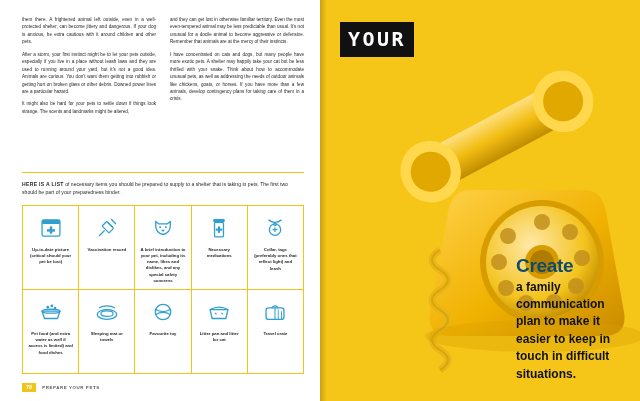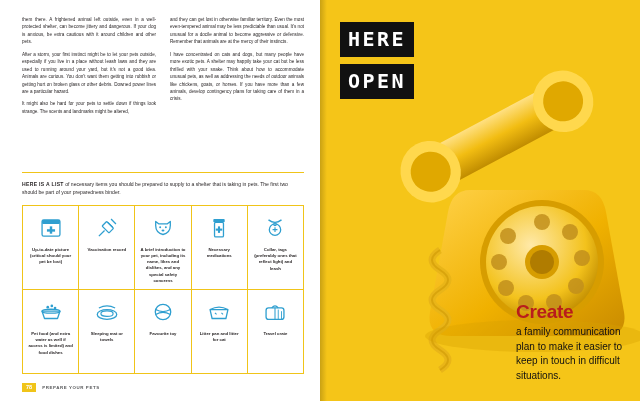--- a/index.html
+++ b/index.html
@@ -163,28 +163,28 @@
   .caption-block {
     position: absolute;
     left: 196px;
     bottom: 18px;
     width: 108px;
     z-index: 6;
   }
   .caption-title {
     font-size: 19px;
     font-weight: bold;
-    color: #b91c1c;
+    color: #0c4a6e;
     line-height: 1;
     margin-bottom: 4px;
     letter-spacing: -0.3px;
   }
   .caption-text {
-    font-size: 10px;
-    font-weight: normal;
+    font-size: 12px;
+    font-weight: bold;
     line-height: 1.45;
     color: #111111;
   }
   .gutter-shadow {
     position: absolute;
     left: 320px;
     top: 0;
     width: 7px;
     height: 401px;
     background: linear-gradient(to right, rgba(0,0,0,0.18), rgba(0,0,0,0));
@@ -406,22 +406,21 @@
         </g>
         <g stroke="#cf9a05" stroke-width="2" fill="none" opacity="0.6">
           <path d="M120 250 q-16 10 0 20 q16 10 0 20 q-16 10 0 20 q16 10 0 20 q-16 10 0 20 q16 10 0 20"></path>
         </g>
 
         <ellipse cx="215" cy="336" rx="110" ry="16" fill="#d8a000" opacity="0.35"></ellipse>
       </svg>
     </div>
 
     <div class="headline">
-      <span class="hl-wrap"><span class="hl-line">HERE</span></span>
-      <span class="hl-wrap"><span class="hl-line">OPEN</span></span>
+      <span class="hl-wrap"><span class="hl-line">YOUR</span></span>
     </div>
 
     <div class="caption-block">
       <div class="caption-title">Create</div>
       <div class="caption-text">a family communication plan to make it easier to keep in touch in difficult situations.</div>
     </div>
   </div>
 
   <div class="gutter-shadow"></div>
 </div>

